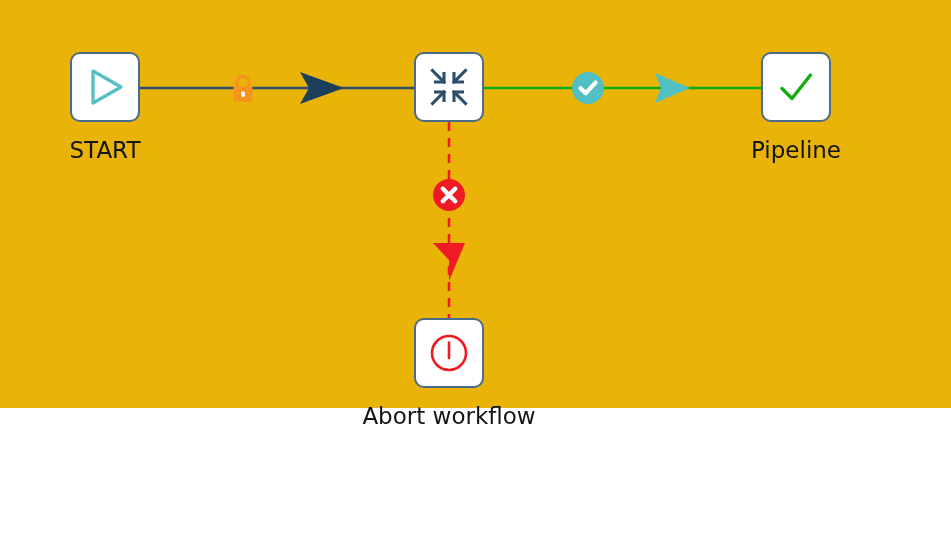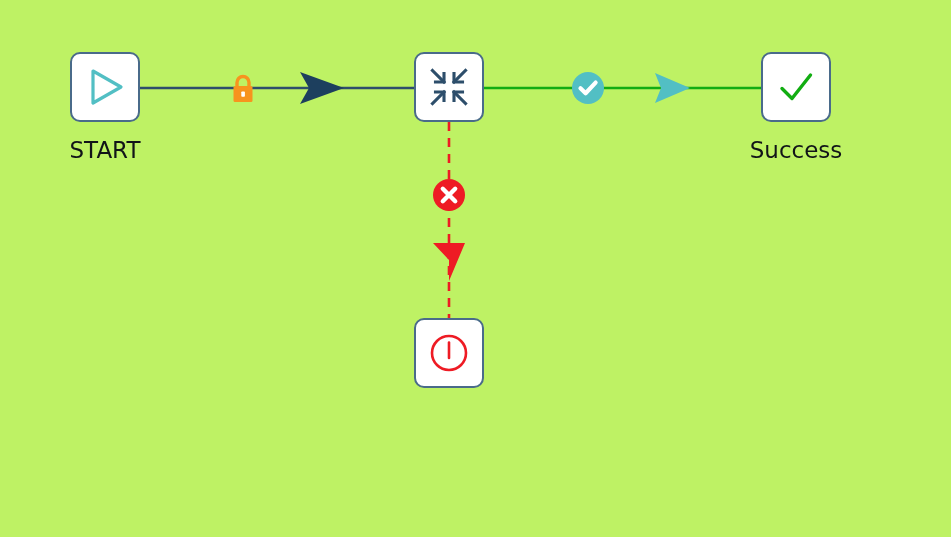--- a/index.html
+++ b/index.html
@@ -9,22 +9,22 @@
   }
   body {
     width: 951px;
     height: 537px;
     font-family: "DejaVu Sans", sans-serif;
     overflow: hidden;
   }
   #canvas {
     position: relative;
     width: 951px;
-    height: 537px;
-    background: #bef264;
+    height: 408px;
+    background: #eab308;
   }
   
   #edges {
     position: absolute;
     left: 0;
     top: 0;
     width: 951px;
     height: 537px;
   }
   
@@ -128,22 +128,23 @@
         <path d="M 36.5 28 L 28 28 L 28 36.5"></path>
       </g>
     </svg>
   </div>
 
   <div class="node" style="left:761px; top:52px;">
     <svg class="node-icon" viewBox="0 0 46 46">
       <path d="M 9 24.5 L 19 34.5 L 37.5 11" fill="none" stroke="#12ad12" stroke-width="3.4" stroke-linecap="round" stroke-linejoin="round"></path>
     </svg>
   </div>
-  <div class="node-label" style="left:711px; top:136px; width:170px;">Success</div>
+  <div class="node-label" style="left:711px; top:136px; width:170px;">Pipeline</div>
 
   <div class="node" style="left:414px; top:318px;">
     <svg class="node-icon" viewBox="0 0 46 46">
       <circle cx="23" cy="23" r="17" fill="none" stroke="#ee1b24" stroke-width="2.6"></circle>
       <line x1="23" y1="12.5" x2="23" y2="28" stroke="#ee1b24" stroke-width="2.6" stroke-linecap="round"></line>
     </svg>
   </div>
+  <div class="node-label" style="left:329px; top:402px; width:240px;">Abort workflow</div>
 
 </div>
 
 </body></html>

